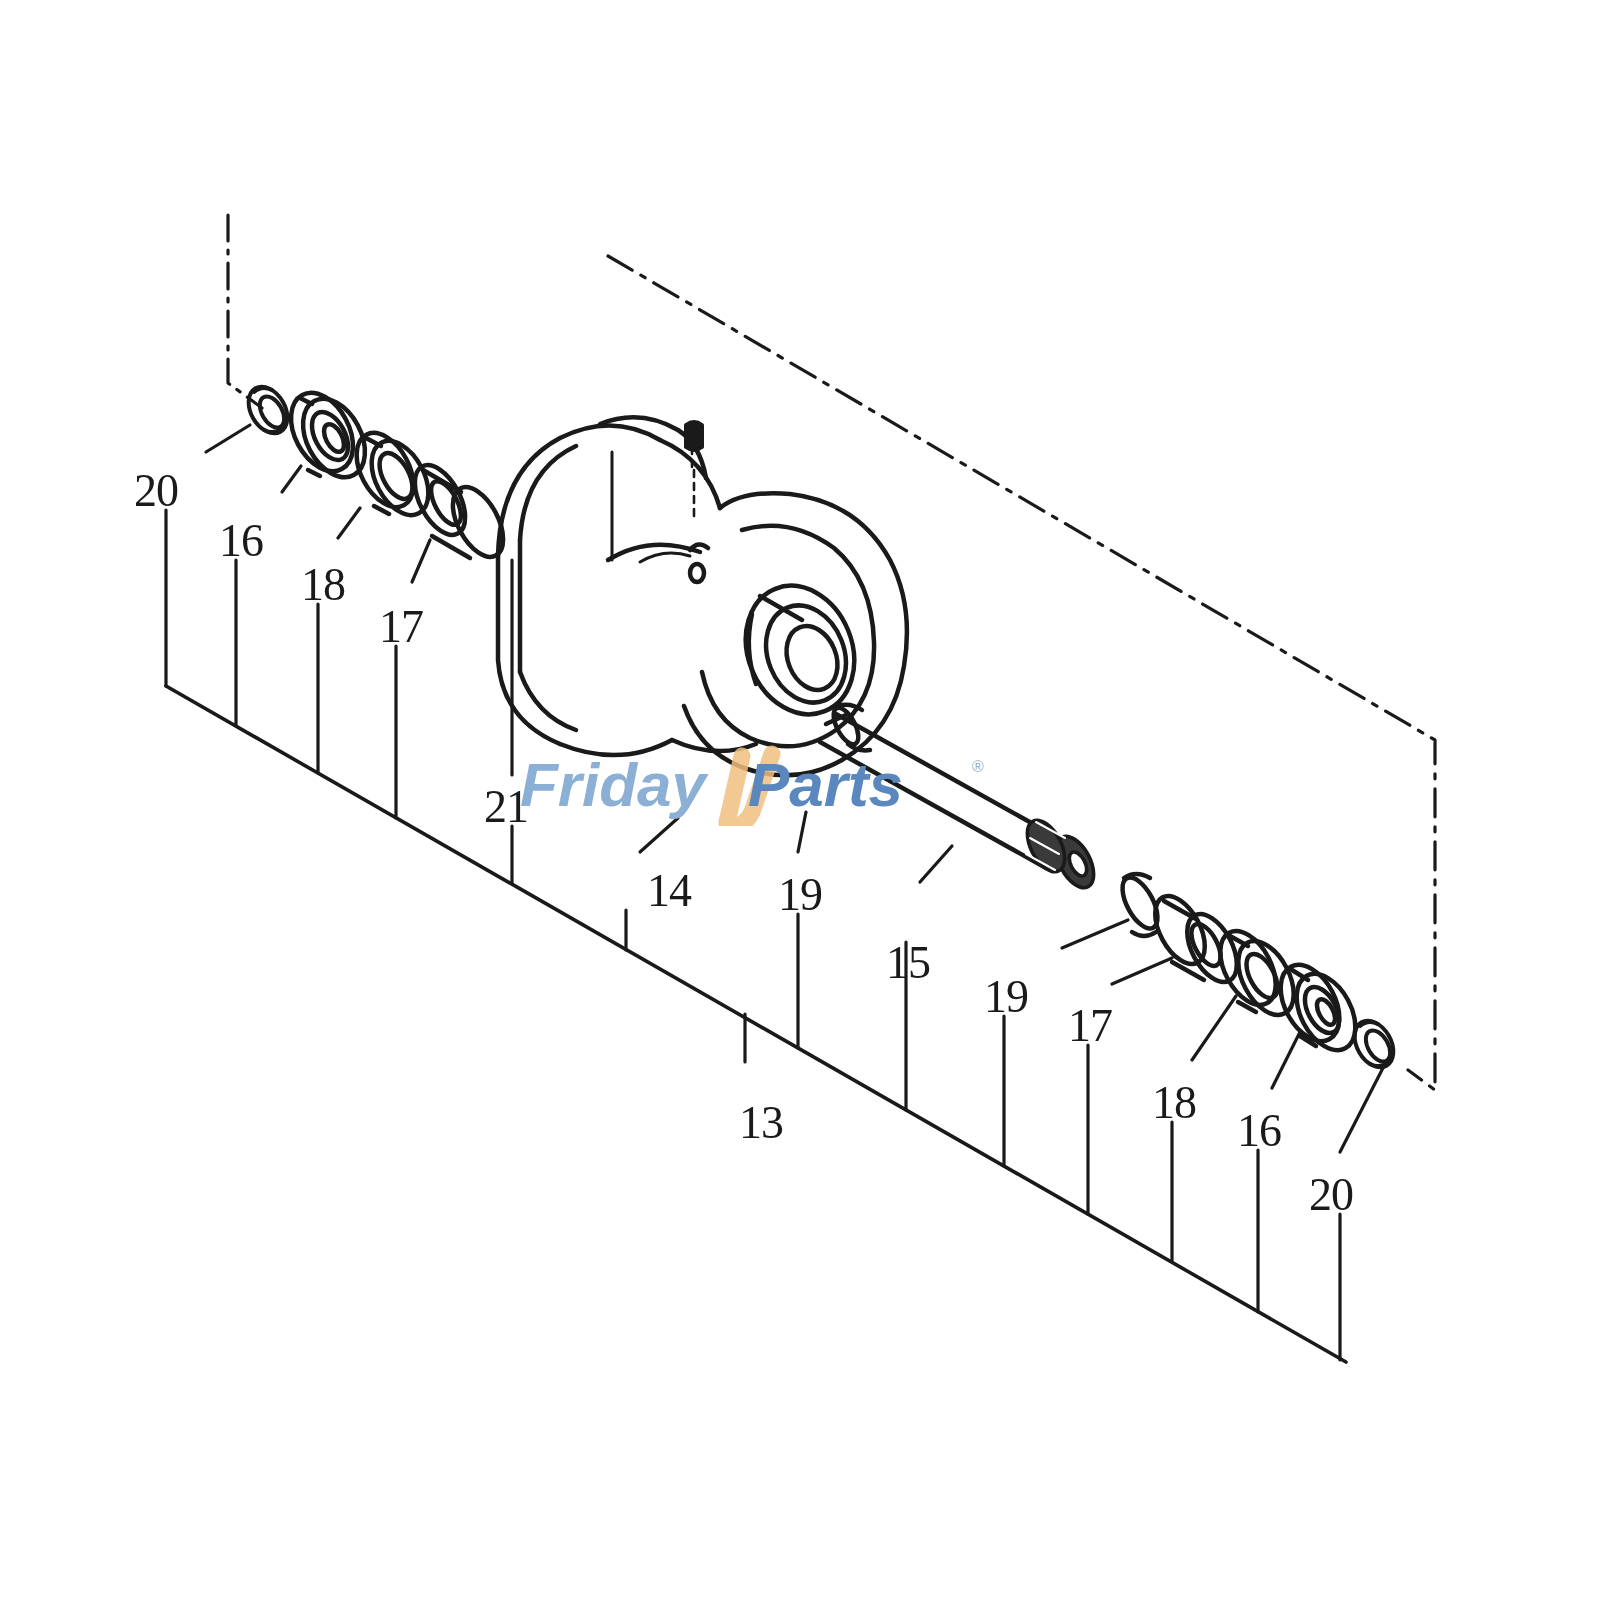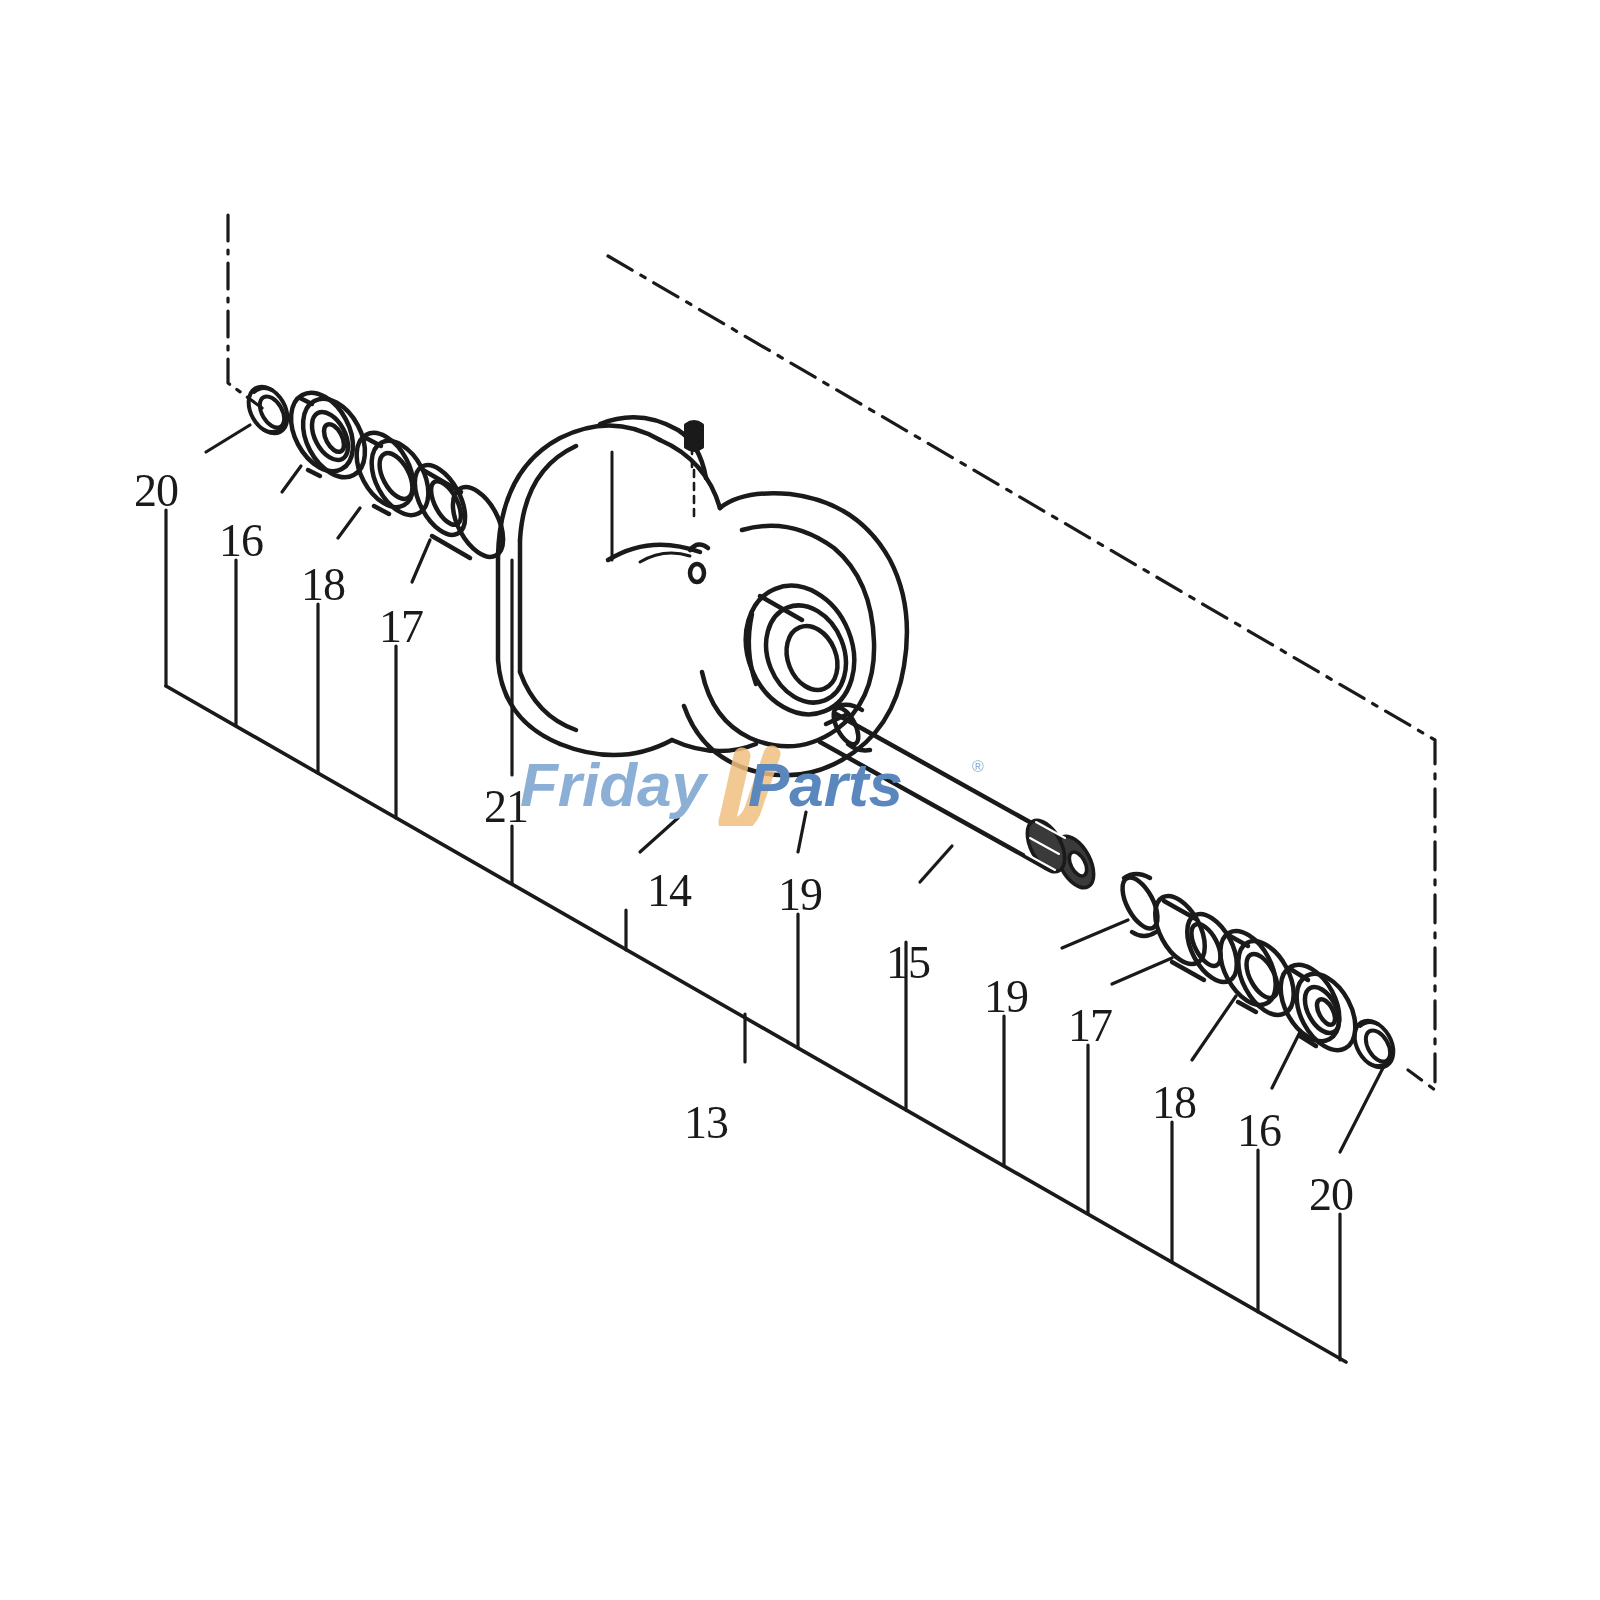--- a/index.html
+++ b/index.html
@@ -260,19 +260,19 @@
       <div class="callout-num" style="left: 134px; top: 468px;">20</div>
       <div class="callout-num" style="left: 219px; top: 518px;">16</div>
       <div class="callout-num" style="left: 301px; top: 562px;">18</div>
       <div class="callout-num" style="left: 379px; top: 604px;">17</div>
       <div class="callout-num" style="left: 484px; top: 784px;">21</div>
       <div class="callout-num" style="left: 601px; top: 868px; margin-left: 46px;">14</div>
       <div class="callout-num" style="left: 778px; top: 872px;">19</div>
       <div class="callout-num" style="left: 886px; top: 900px; margin-top: 40px;">15</div>
       <div class="callout-num" style="left: 984px; top: 974px;">19</div>
       <div class="callout-num" style="left: 1068px; top: 1003px;">17</div>
-      <div class="callout-num" style="left: 684px; top: 1100px;">13</div>
+      <div class="callout-num" style="left: 739px; top: 1100px;">13</div>
       <div class="callout-num" style="left: 1152px; top: 1080px;">18</div>
       <div class="callout-num" style="left: 1237px; top: 1108px;">16</div>
       <div class="callout-num" style="left: 1309px; top: 1172px;">20</div>
     </div>
 
 </div>
 
 </body></html>

